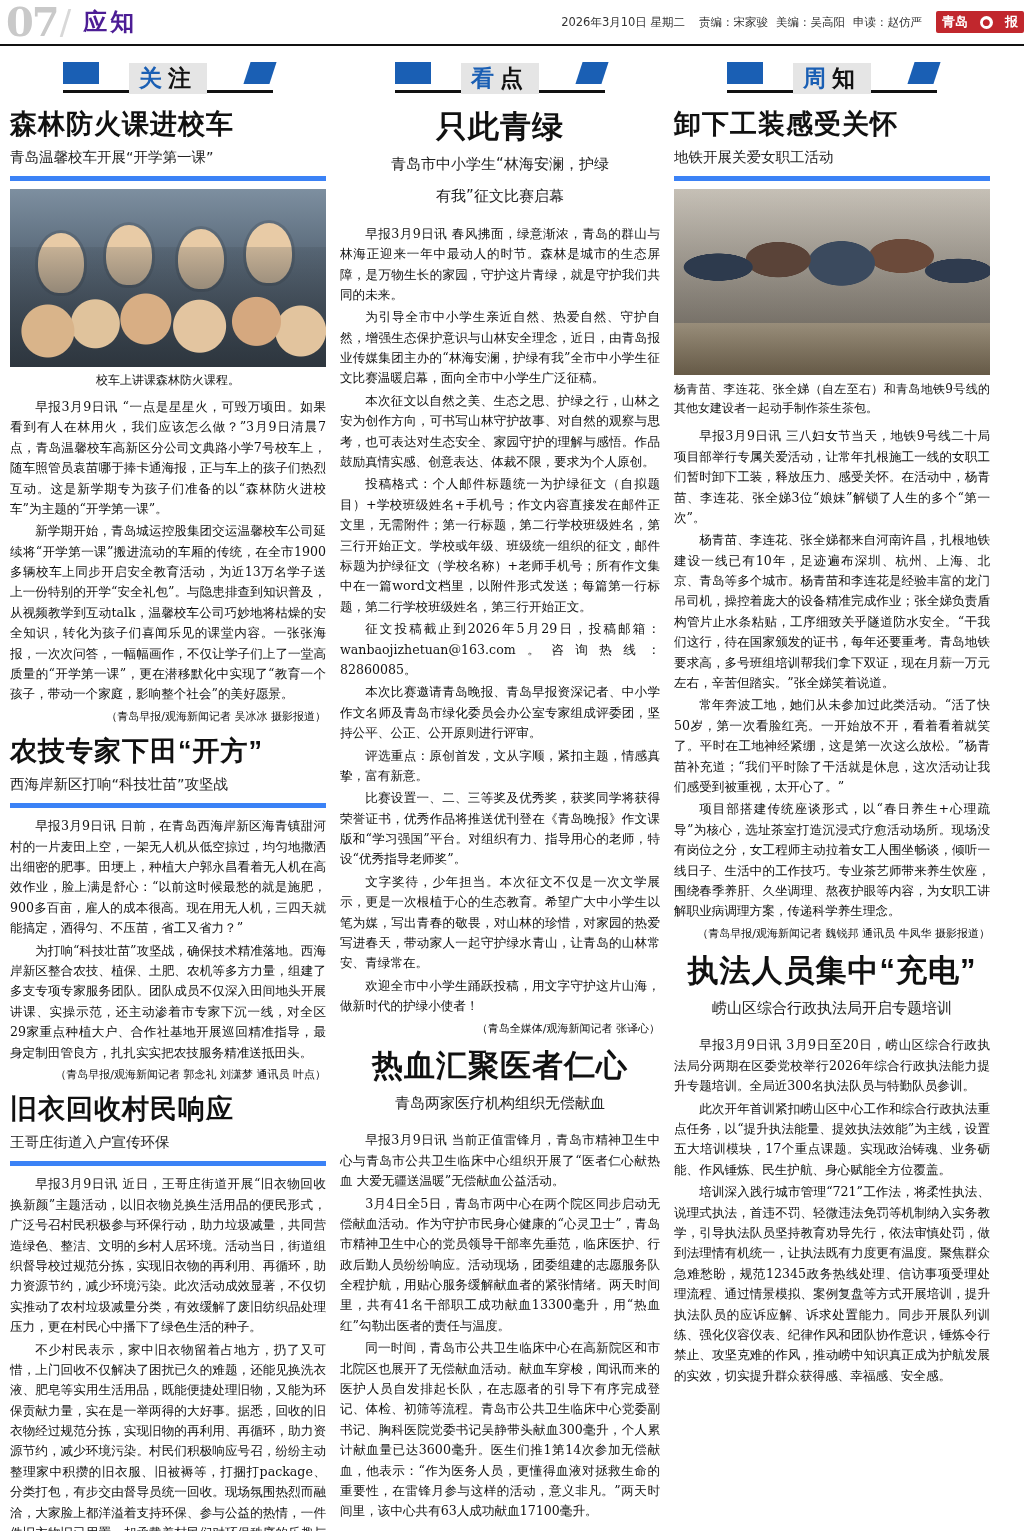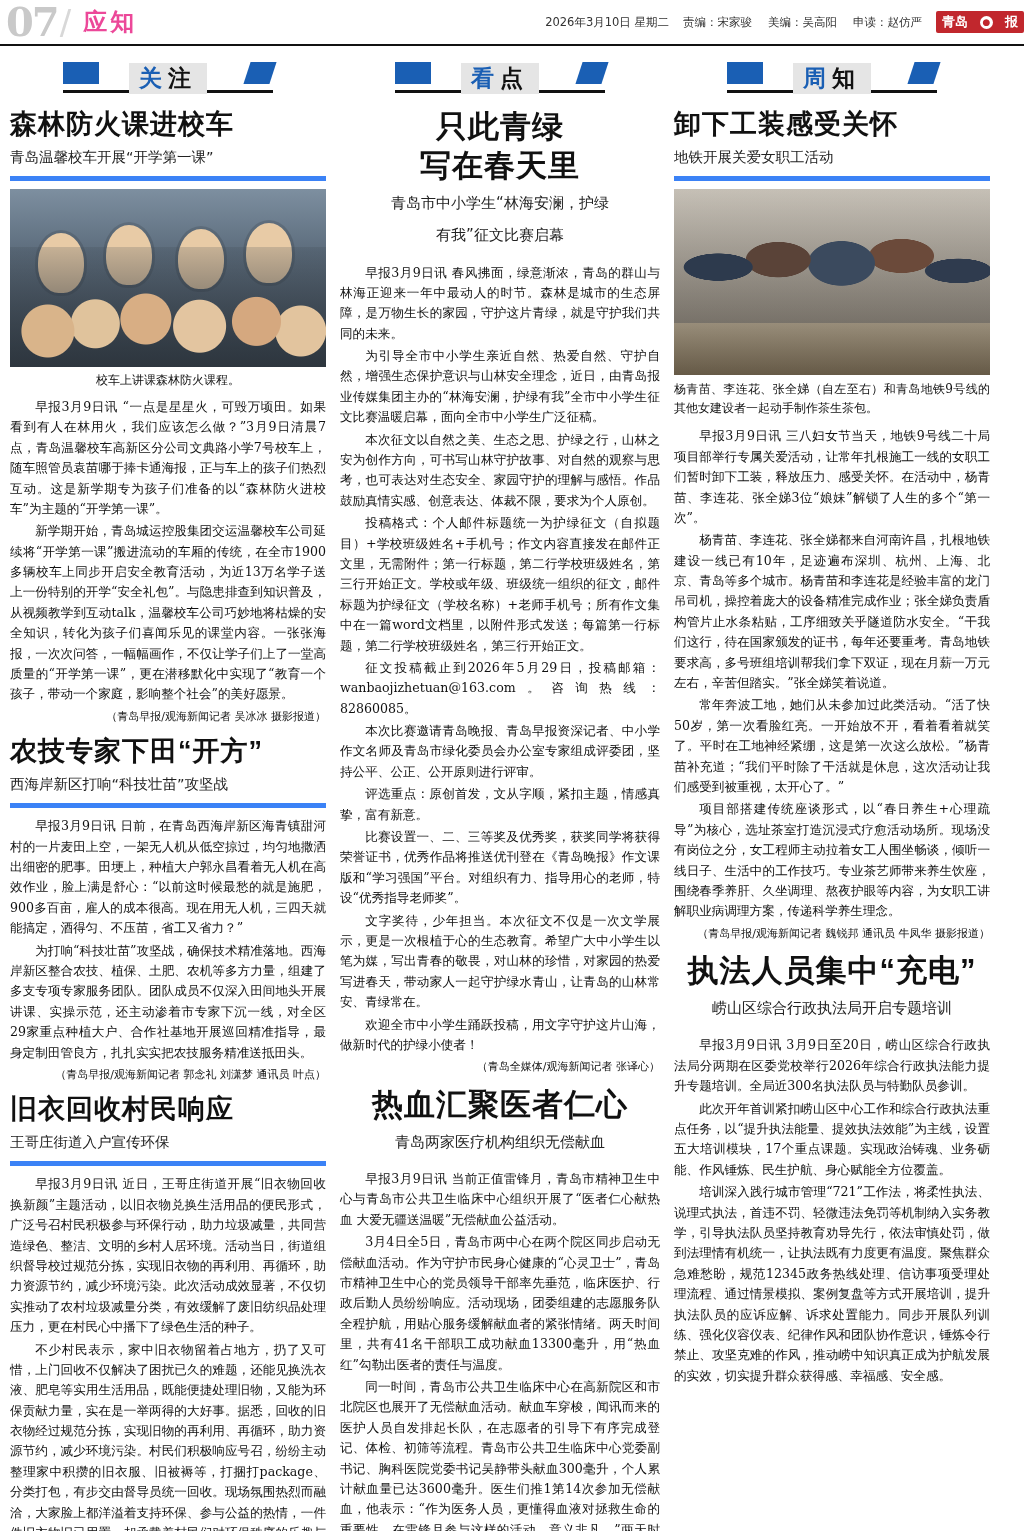--- a/index.html
+++ b/index.html
@@ -16,29 +16,29 @@
     position:relative;height:44px;border-bottom:2px solid #111;
     display:flex;align-items:center;
   }
   .page-num{
     font-family:"DejaVu Serif","Liberation Serif",serif;
     font-size:40px;font-weight:bold;color:#c9c9c9;
     letter-spacing:-2px;margin-left:6px;line-height:1;
   }
   .slash{font-size:34px;color:#d8d8d8;margin:0 6px 0 2px;}
   .section-tag{
-    background:#ffffff;color:#ec4899;border:0;
+    background:#ffffff;color:#4c1d95;border:0;
     font-size:24px;font-weight:bold;letter-spacing:3px;
     padding:0 6px;
   }
   .masthead-right{
     margin-left:auto;display:flex;align-items:center;gap:14px;
     font-size:11.5px;color:#333;
   }
-  .masthead-right .credits{display:flex;gap:16px;}
+  .masthead-right .credits{display:flex;gap:8px;}
   .logo-box{
     display:flex;align-items:center;gap:12px;
     background:#c1272d;color:#fff;font-size:13px;font-weight:bold;
     padding:2px 6px;border-radius:2px;
   }
   .logo-dot{
     width:13px;height:13px;border-radius:50%;background:#fff;color:#c1272d;
     font-size:9px;display:flex;align-items:center;justify-content:center;
   }
   
@@ -198,21 +198,20 @@
     <div class="ribbon">
       <div class="bar"></div>
       <div class="blue"></div>
       <div class="blue right"></div>
       <div class="txt">
         <span class="em">看</span><span>点</span>
       </div>
     </div>
 
     <h1 class="hl center">只此青绿</h1>
-    <h1 class="hl center" style="margin-top:-6px;">写在春天里</h1>
     <div class="subhl center">青岛市中小学生“林海安澜，护绿</div>
     <div class="subhl center">有我”征文比赛启幕</div>
     <div class="spacer6"></div>
 
     <p class="body">早报3月9日讯 春风拂面，绿意渐浓，青岛的群山与林海正迎来一年中最动人的时节。森林是城市的生态屏障，是万物生长的家园，守护这片青绿，就是守护我们共同的未来。</p>
     <p class="body">为引导全市中小学生亲近自然、热爱自然、守护自然，增强生态保护意识与山林安全理念，近日，由青岛报业传媒集团主办的“林海安澜，护绿有我”全市中小学生征文比赛温暖启幕，面向全市中小学生广泛征稿。</p>
     <p class="body">本次征文以自然之美、生态之思、护绿之行，山林之安为创作方向，可书写山林守护故事、对自然的观察与思考，也可表达对生态安全、家园守护的理解与感悟。作品鼓励真情实感、创意表达、体裁不限，要求为个人原创。</p>
     <p class="body">投稿格式：个人邮件标题统一为护绿征文（自拟题目）+学校班级姓名+手机号；作文内容直接发在邮件正文里，无需附件；第一行标题，第二行学校班级姓名，第三行开始正文。学校或年级、班级统一组织的征文，邮件标题为护绿征文（学校名称）+老师手机号；所有作文集中在一篇word文档里，以附件形式发送；每篇第一行标题，第二行学校班级姓名，第三行开始正文。</p>
     <p class="body">征文投稿截止到2026年5月29日，投稿邮箱：wanbaojizhetuan@163.com。咨询热线：82860085。</p>
     <p class="body">本次比赛邀请青岛晚报、青岛早报资深记者、中小学作文名师及青岛市绿化委员会办公室专家组成评委团，坚持公平、公正、公开原则进行评审。</p>

